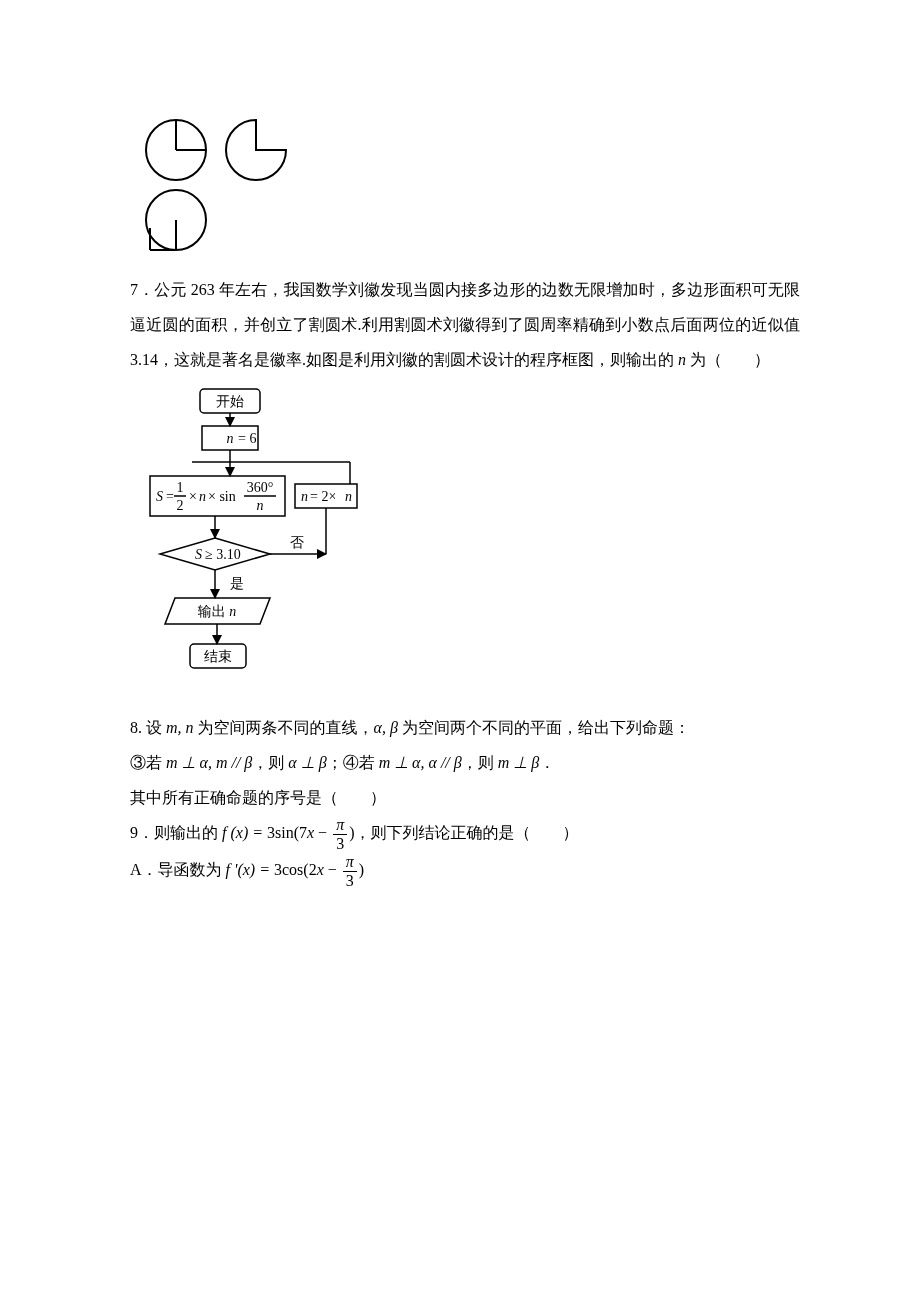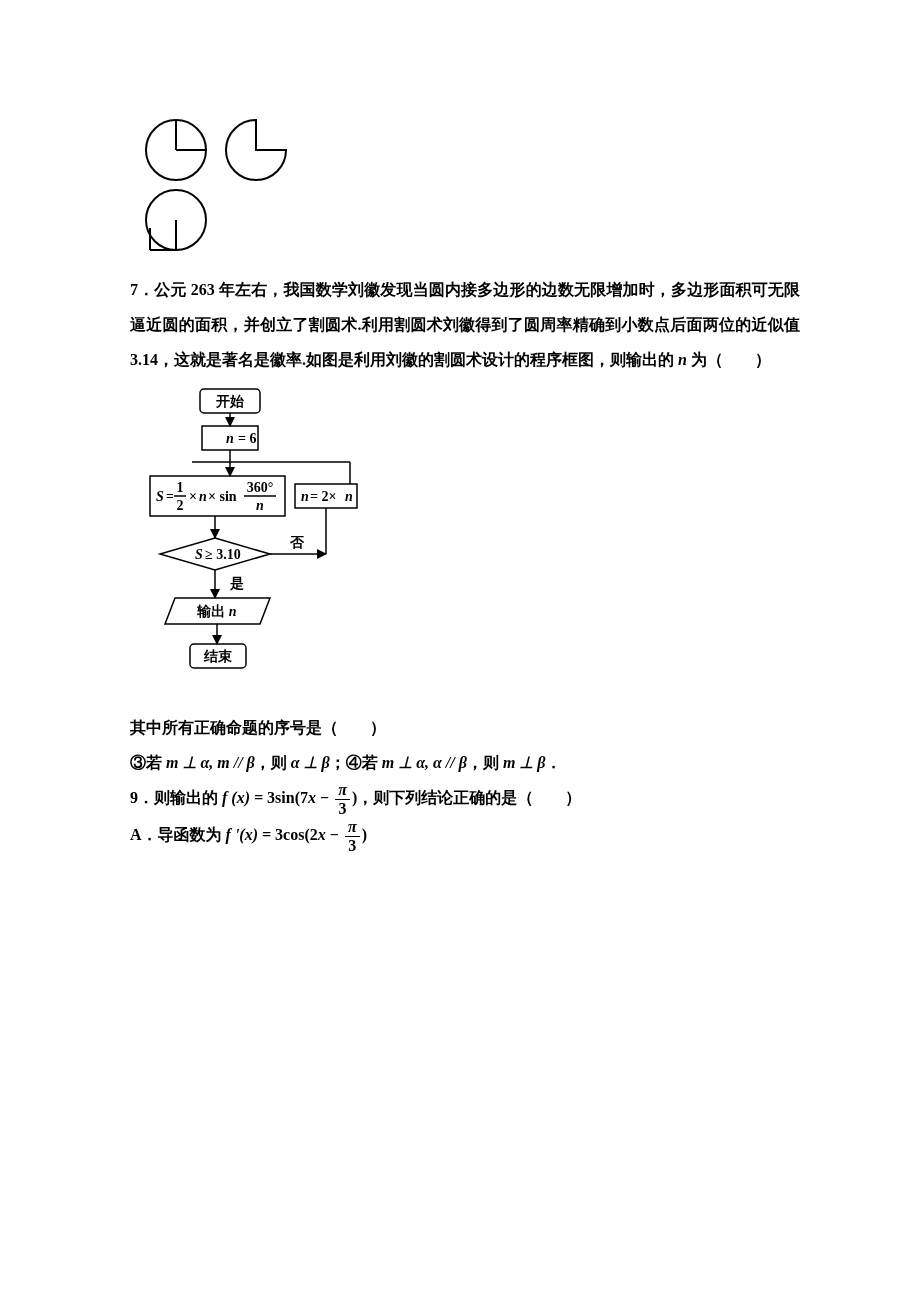--- a/index.html
+++ b/index.html
@@ -7,21 +7,20 @@
     padding: 0;
     background: #ffffff;
     font-family: "SimSun", "宋体", serif;
     font-size: 16px;
     color: #000;
     width: 920px;
   }
   .page {
     padding: 110px 120px 60px 130px;
     line-height: 2.2;
-    font-weight: bold;
   }
   .para {
     margin: 0;
     text-align: justify;
   }
   .opts {
     letter-spacing: 0;
   }
   .opts .opt {
     display: inline-block;
@@ -188,27 +187,30 @@
         <text x="77" y="232" text-anchor="middle" class="fc-text" fill="#000" stroke="none">输出 <tspan class="fc-math">n</tspan></text>
         <line x1="77" y1="240" x2="77" y2="260" marker-end="url(#arr)"></line>
 
         <rect x="50" y="260" width="56" height="24" rx="4"></rect>
         <text x="78" y="277" text-anchor="middle" class="fc-text" fill="#000" stroke="none">结束</text>
       </g>
     </svg>
   </div>
 
 
-
+  <p class="para">
+    <span>8. </span><span>设 </span><span class="math">m, n</span><span> 为空间两条不同的直线，</span><span class="math">α, β</span><span> 为空间两个不同的平面，给出下列命题：</span>
+  </p>
+
+
+  <p class="para">
+    <span>③若 </span><span class="math">m ⊥ α, m // β</span><span>，则 </span><span class="math">α ⊥ β</span><span>；④若 </span><span class="math">m ⊥ α, α // β</span><span>，则 </span><span class="math">m ⊥ β</span><span>．</span>
+  </p>
 
   <p class="para">其中所有正确命题的序号是（　　）</p>
-
-  <p class="para">
-    <span>③若 </span><span class="math">m ⊥ α, m // β</span><span>，则 </span><span class="math">α ⊥ β</span><span>；④若 </span><span class="math">m ⊥ α, α // β</span><span>，则 </span><span class="math">m ⊥ β</span><span>．</span>
-  </p>
 
 
   <p class="para">
     <span>9．</span><span>则输出的 </span>
     <span class="math">f (x) = </span><span class="mathn">3sin(7</span><span class="math">x</span><span class="mathn"> − </span><span class="frac"><span class="fn math">π</span><span class="fd mathn">3</span></span><span class="mathn">)</span><span>，则下列结论正确的是（　　）</span>
   </p>
 
   <p class="para">
     <span>A．导函数为 </span>
     <span class="math">f '(x) = </span><span class="mathn">3cos(2</span><span class="math">x</span><span class="mathn"> − </span><span class="frac"><span class="fn math">π</span><span class="fd mathn">3</span></span><span class="mathn">)</span>

